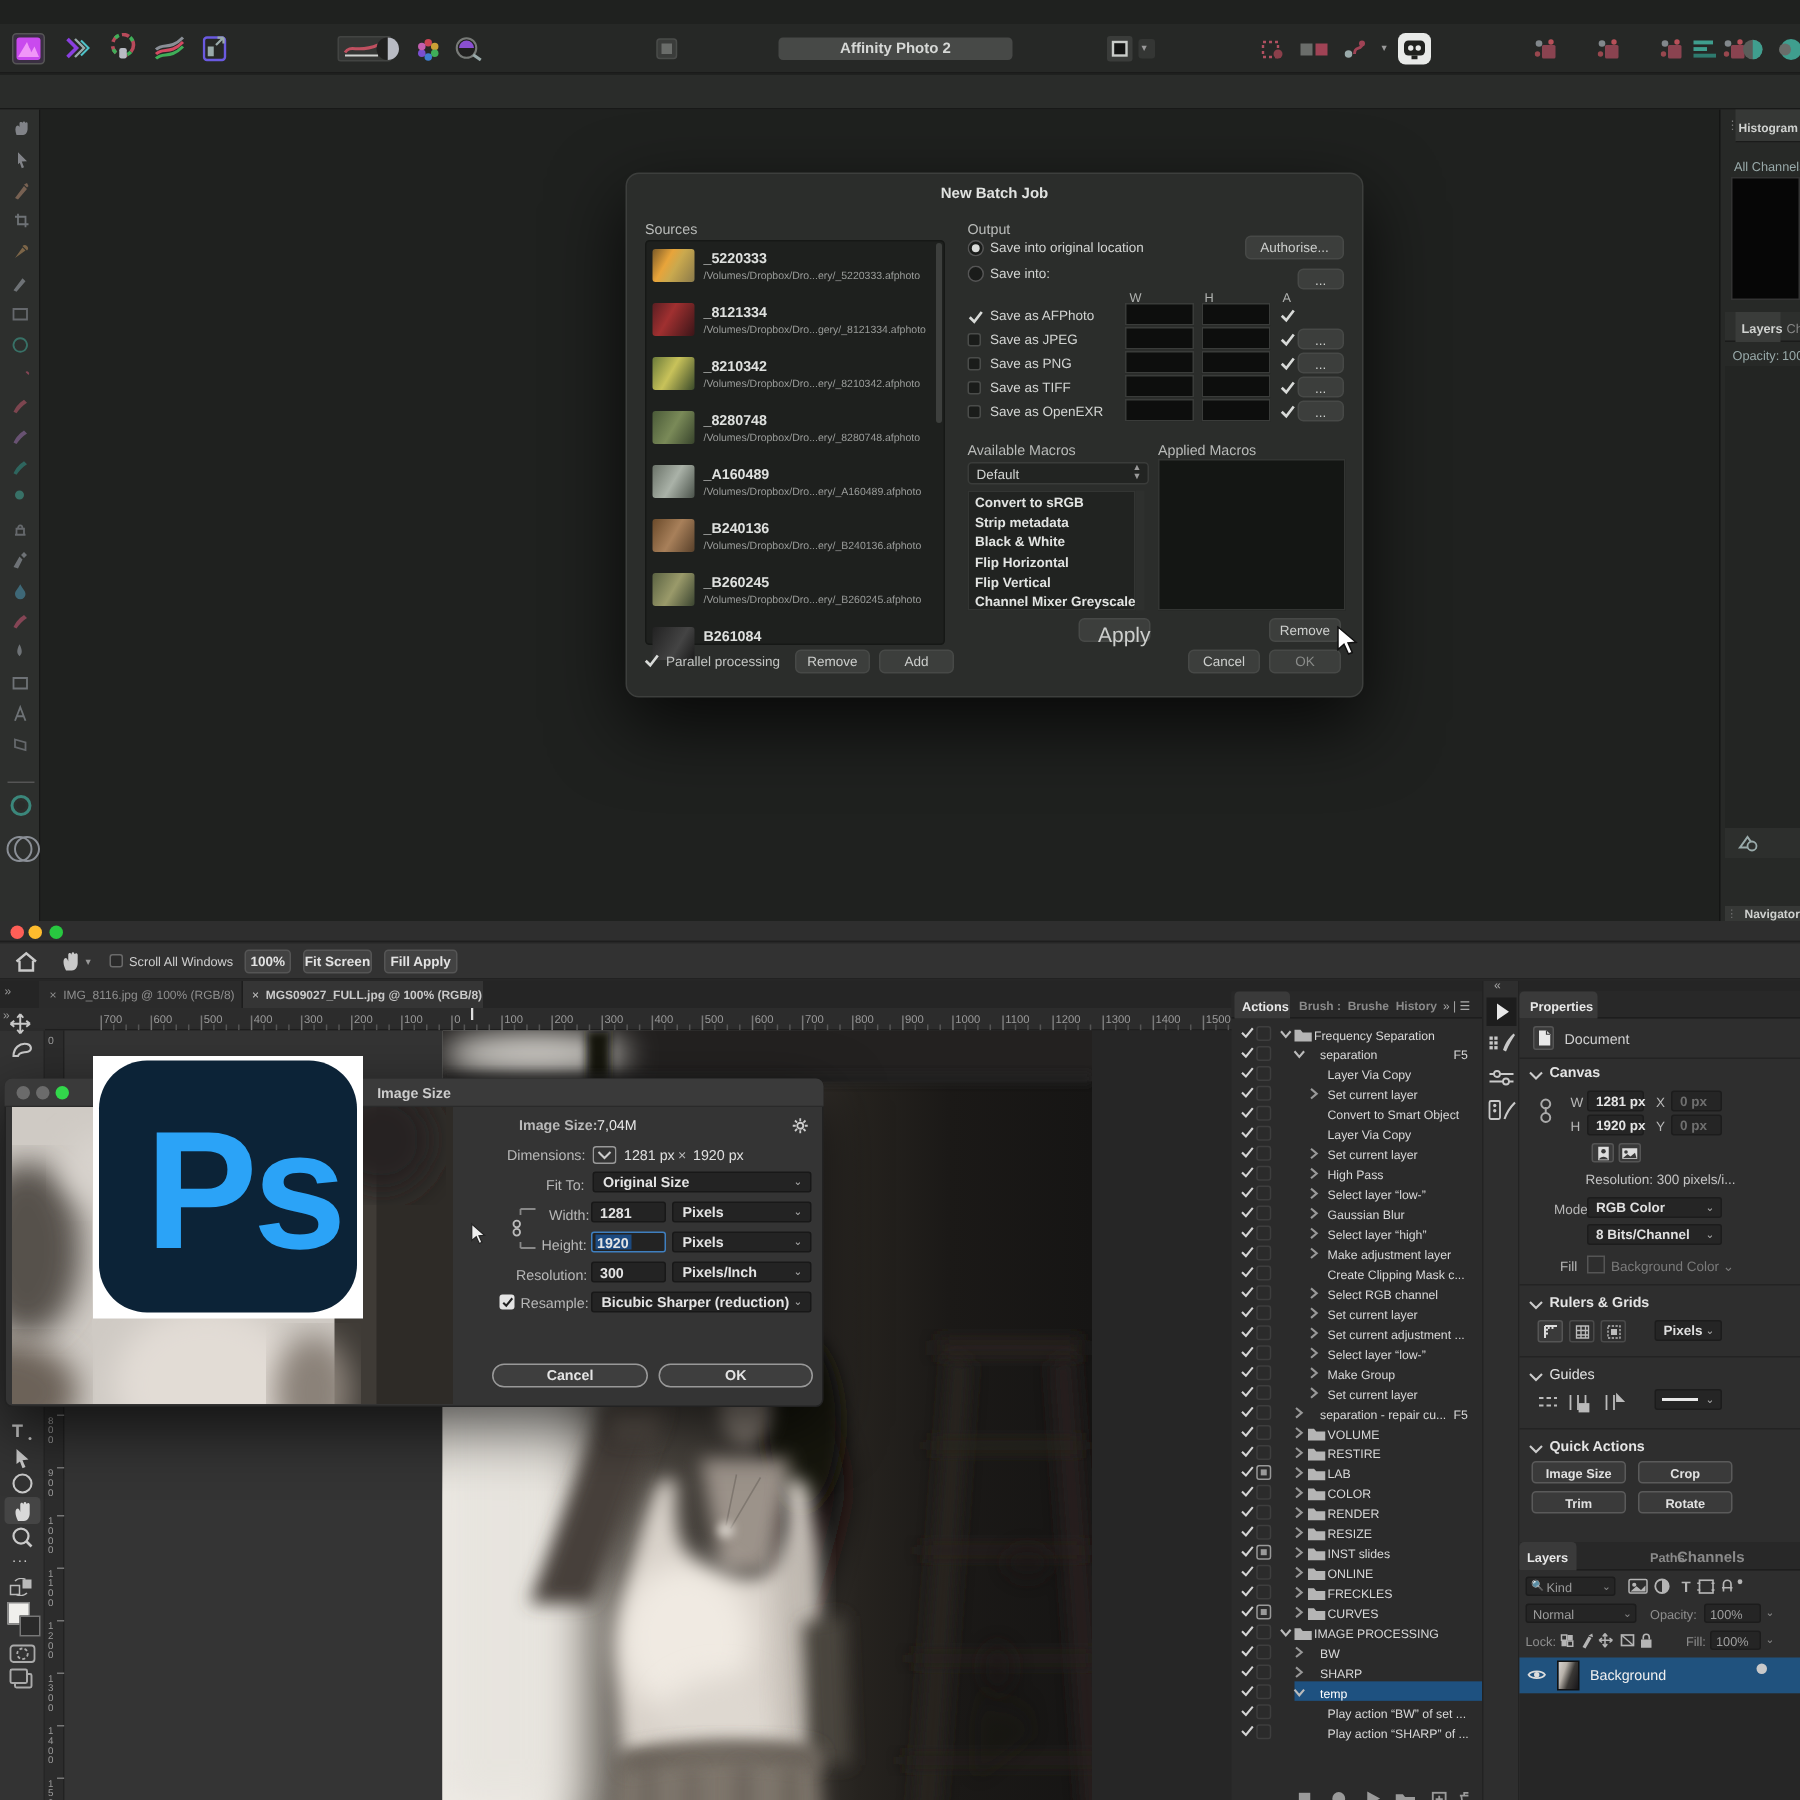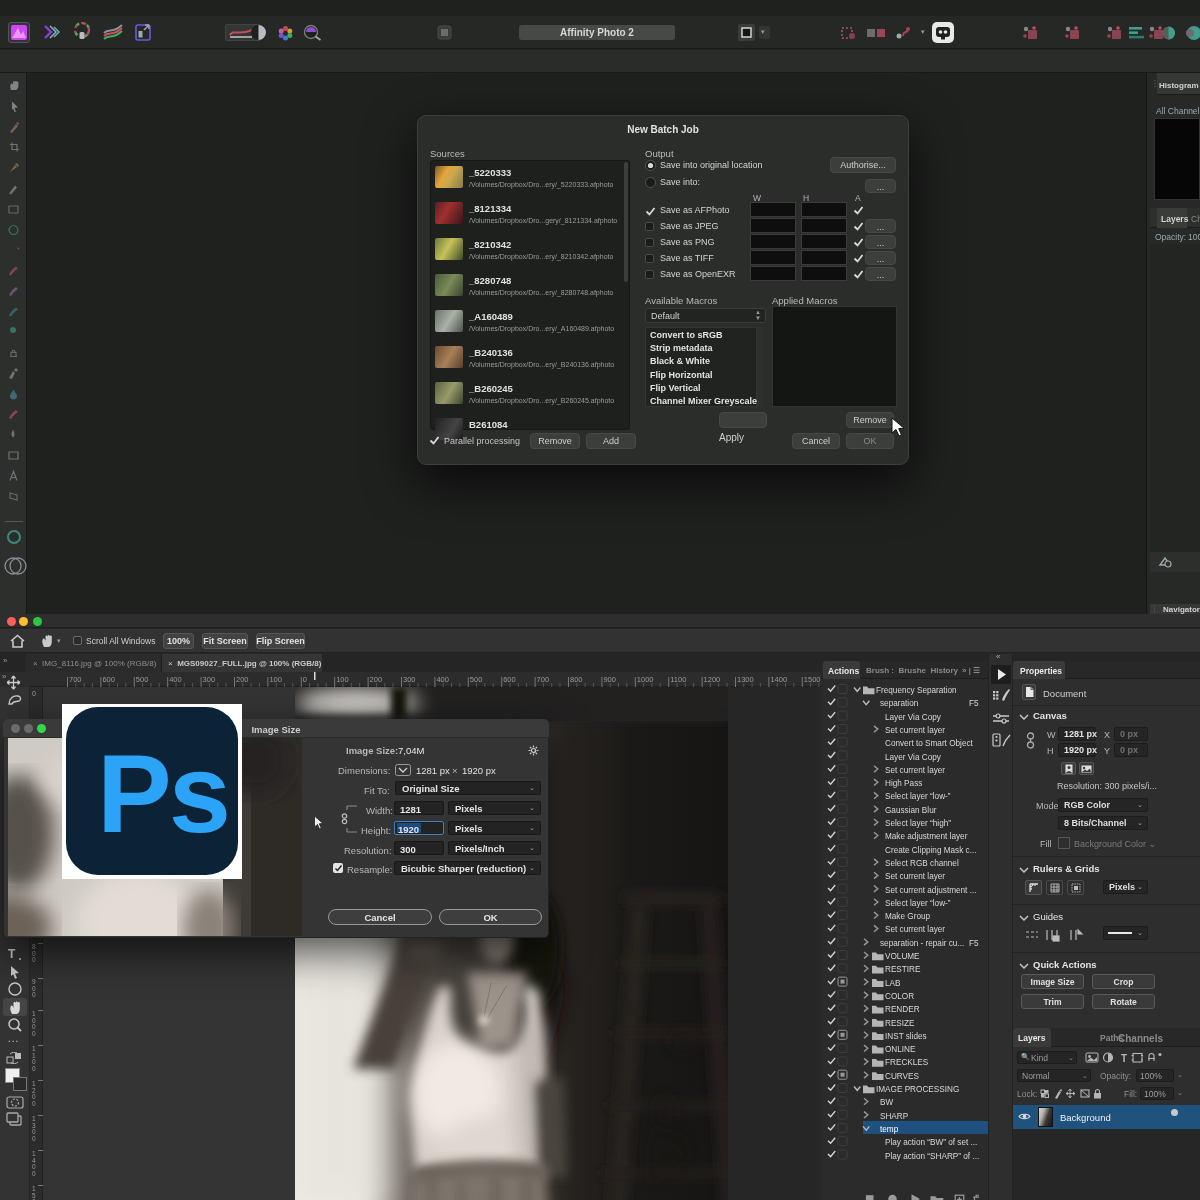--- a/index.html
+++ b/index.html
@@ -337,21 +337,21 @@
     <div class="ab" style="left:645px;top:311px;width:112px;height:80px;background:#212321;border:1px solid #333533;"></div>
     <div class="ab" style="left:757px;top:311px;width:6px;height:80px;background:#2e302e;"></div>
     <div class="tx" style="left:650px;top:314px;font-size:9px;color:#e2e4e2;font-weight:bold;">Convert to sRGB</div>
     <div class="tx" style="left:650px;top:327.2px;font-size:9px;color:#e2e4e2;font-weight:bold;">Strip metadata</div>
     <div class="tx" style="left:650px;top:340.4px;font-size:9px;color:#e2e4e2;font-weight:bold;">Black &amp; White</div>
     <div class="tx" style="left:650px;top:353.59999999999997px;font-size:9px;color:#e2e4e2;font-weight:bold;">Flip Horizontal</div>
     <div class="tx" style="left:650px;top:366.79999999999995px;font-size:9px;color:#e2e4e2;font-weight:bold;">Flip Vertical</div>
     <div class="tx" style="left:650px;top:379.99999999999994px;font-size:9px;color:#e2e4e2;font-weight:bold;">Channel Mixer Greyscale</div>
     <div class="ab" style="left:772px;top:290px;width:125px;height:101px;background:#141614;border:1px solid #333533;"></div>
     <div class="ab" style="left:719px;top:396px;width:48px;height:16px;background:#3c3e3c;border:1px solid #474947;border-radius:4px;"></div>
-    <div class="tx" style="left:719px;top:416px;width:48px;text-align:left;font-size:10px;color:#cdcfcd;">Apply</div>
+    <div class="tx" style="left:719px;top:399px;width:48px;text-align:right;font-size:14px;color:#cdcfcd;">Apply</div>
     <div class="ab" style="left:846px;top:396px;width:48px;height:16px;background:#3c3e3c;border:1px solid #474947;border-radius:4px;"></div>
     <div class="tx" style="left:846px;top:399px;width:48px;text-align:center;font-size:9px;color:#cdcfcd;">Remove</div>
     <div class="ab" style="left:792px;top:417px;width:48px;height:16px;background:#3c3e3c;border:1px solid #474947;border-radius:4px;"></div>
     <div class="tx" style="left:792px;top:420px;width:48px;text-align:center;font-size:9px;color:#cdcfcd;">Cancel</div>
     <div class="ab" style="left:846px;top:417px;width:48px;height:16px;background:#3c3e3c;border:1px solid #474947;border-radius:4px;"></div>
     <div class="tx" style="left:846px;top:420px;width:48px;text-align:center;font-size:9px;color:#8a8c8a;">OK</div>
     <svg class="ab" style="left:890px;top:401px;" width="16" height="22">
       <path d="M2 1 L2 16 L6 12.5 L9 19 L11.5 18 L8.7 11.6 L14 11.2 Z" fill="#fff" stroke="#111" stroke-width="1"></path>
     </svg>
     <div class="ab" style="left:0;top:598px;width:1200px;height:602px;background:#262626;"></div>
@@ -367,21 +367,21 @@
       <path d="M4 13 C2 9,2 6,3 5 C4 4,5 5,5.5 7 L5.5 2.5 C5.5 1,7.5 1,7.5 2.5 L7.8 1.5 C8 .5,9.6 .8,9.6 2 L10 2 C10.3 1.2,11.8 1.4,11.8 2.6 L11.8 8 C11.8 11,10 13,8 13 Z" fill="#c9c9c9"></path>
     </svg>
     <div class="tx" style="left:57px;top:621px;font-size:7px;color:#999;">▾</div>
     <div class="ab" style="left:73px;top:620px;width:9px;height:9px;background:#2a2a2a;border:1px solid #6a6a6a;border-radius:2px;"></div>
     <div class="tx" style="left:86px;top:620px;font-size:8.5px;color:#cfcfcf;">Scroll All Windows</div>
     <div class="ab" style="left:163px;top:617px;width:31px;height:16px;background:#424242;border:1px solid #555;border-radius:3px;"></div>
     <div class="tx" style="left:163px;top:620px;width:31px;text-align:center;font-size:9px;color:#e2e2e2;font-weight:bold;">100%</div>
     <div class="ab" style="left:202px;top:617px;width:46px;height:16px;background:#424242;border:1px solid #555;border-radius:3px;"></div>
     <div class="tx" style="left:202px;top:620px;width:46px;text-align:center;font-size:9px;color:#e2e2e2;font-weight:bold;">Fit Screen</div>
     <div class="ab" style="left:256px;top:617px;width:49px;height:16px;background:#424242;border:1px solid #555;border-radius:3px;"></div>
-    <div class="tx" style="left:256px;top:620px;width:49px;text-align:center;font-size:9px;color:#e2e2e2;font-weight:bold;">Flip Screen</div>
+    <div class="tx" style="left:256px;top:620px;width:49px;text-align:center;font-size:9px;color:#e2e2e2;font-weight:bold;">Fill Apply</div>
     <div class="ab" style="left:0;top:638px;width:1200px;height:18px;background:#252525;"></div>
     <div class="tx" style="left:3px;top:640px;font-size:8px;color:#999;">»</div>
     <div class="ab" style="left:26px;top:638px;width:136px;height:18px;background:#2b2b2b;border-right:1px solid #1d1d1d;"></div>
     <div class="tx" style="left:33px;top:643px;font-size:8px;color:#8f8f8f;">×&nbsp; IMG_8116.jpg @ 100% (RGB/8)</div>
     <div class="ab" style="left:162px;top:638px;width:160px;height:18px;background:#353535;"></div>
     <div class="tx" style="left:168px;top:643px;font-size:8px;color:#c9c9c9;">×&nbsp; <b>MGS09027_FULL.jpg @ 100% (RGB/8)</b></div>
     <div class="ab" style="left:0;top:656px;width:1200px;height:15px;background:#2c2c2c;border-bottom:1px solid #1f1f1f;"></div>
     <svg class="ab" style="left:0;top:656px;" width="1200" height="15">
       <text x="69.0" y="10" font-size="7.5" fill="#9a9a9a" font-family="Liberation Sans">700</text>
       <rect x="67.0" y="5" width="1" height="10" fill="#777"></rect>

